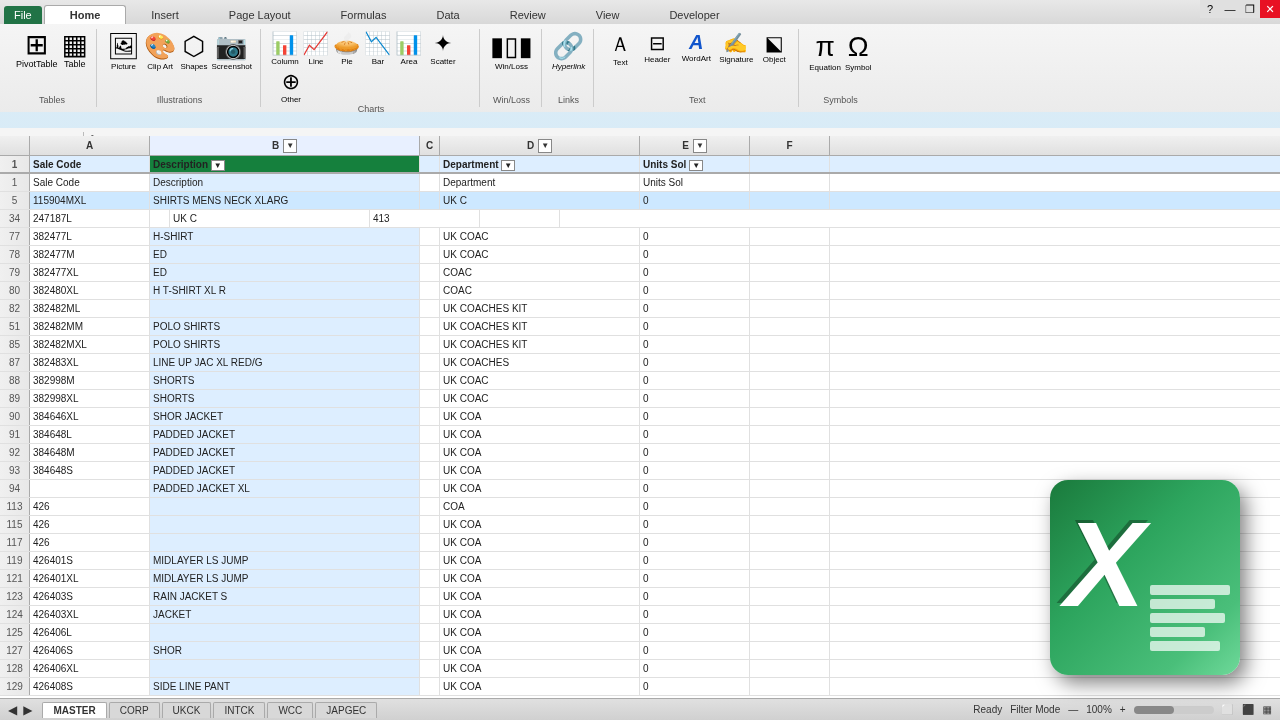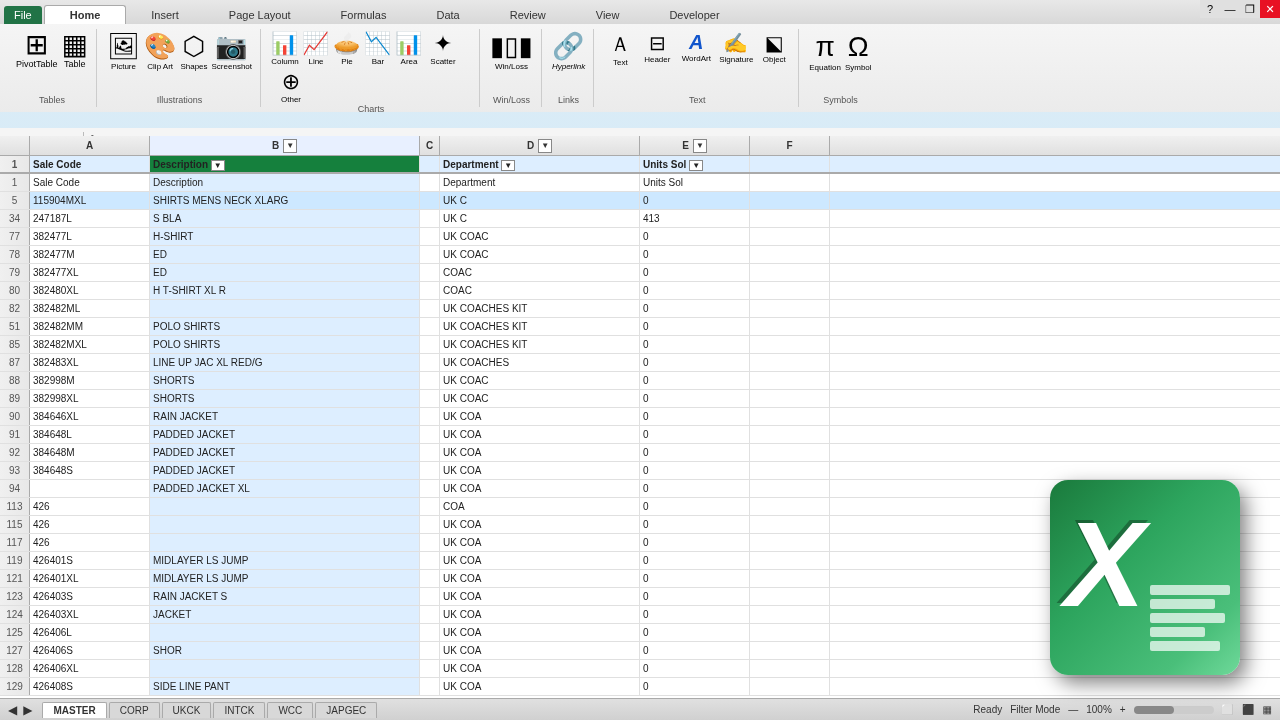--- a/index.html
+++ b/index.html
@@ -598,21 +598,20 @@
       <div class="cell cell-a">115904MXL</div>
       <div class="cell cell-b cell-selected-col">SHIRTS MENS NECK XLARG</div>
       <div class="cell cell-c"></div>
       <div class="cell cell-d">UK C</div>
       <div class="cell cell-e">0</div>
       <div class="cell cell-f"></div>
     </div>
       <div class="ss-row">
       <div class="row-num">34</div>
       <div class="cell cell-a">247187L</div>
-      <div class="cell cell-b cell-selected-col">S                  BLA</div>
       <div class="cell cell-c"></div>
       <div class="cell cell-d">UK C</div>
       <div class="cell cell-e">413</div>
       <div class="cell cell-f"></div>
     </div>
       <div class="ss-row">
       <div class="row-num">77</div>
       <div class="cell cell-a">382477L</div>
       <div class="cell cell-b cell-selected-col">H-SHIRT</div>
       <div class="cell cell-c"></div>
@@ -697,21 +696,21 @@
       <div class="cell cell-a">382998XL</div>
       <div class="cell cell-b cell-selected-col">SHORTS</div>
       <div class="cell cell-c"></div>
       <div class="cell cell-d">UK COAC</div>
       <div class="cell cell-e">0</div>
       <div class="cell cell-f"></div>
     </div>
       <div class="ss-row">
       <div class="row-num">90</div>
       <div class="cell cell-a">384646XL</div>
-      <div class="cell cell-b cell-selected-col">RAIN JACKET</div>
+      <div class="cell cell-b cell-selected-col">SHOR JACKET</div>
       <div class="cell cell-c"></div>
       <div class="cell cell-d">UK COA</div>
       <div class="cell cell-e">0</div>
       <div class="cell cell-f"></div>
     </div>
       <div class="ss-row">
       <div class="row-num">91</div>
       <div class="cell cell-a">384648L</div>
       <div class="cell cell-b cell-selected-col">PADDED JACKET</div>
       <div class="cell cell-c"></div>

